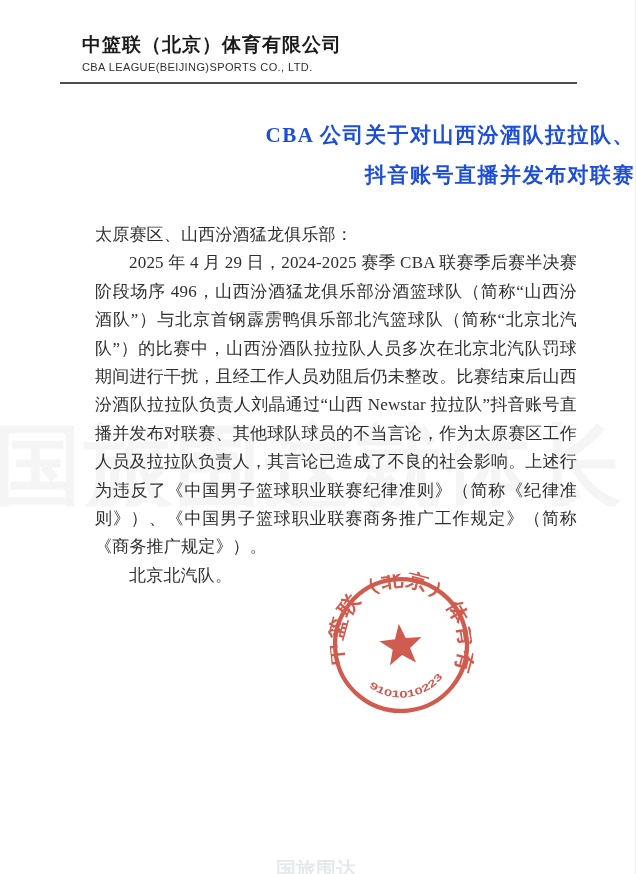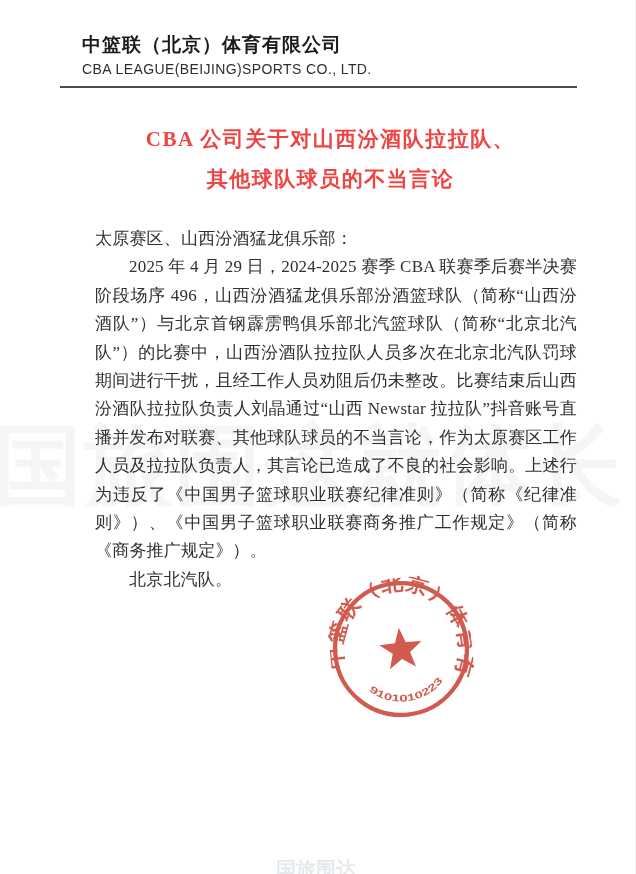--- a/index.html
+++ b/index.html
@@ -12,30 +12,30 @@
   
   .header { display:flex; align-items:center; padding:30px 58px 0 70px; }
   .logo-box { width:58px; flex:0 0 58px; }
   .brand { margin-left:12px; padding-top:2px; }
   .brand-cn {
     font-family:"Liberation Sans","DejaVu Sans",sans-serif;
     font-size:19px; font-weight:bold; color:#1b1b1b; letter-spacing:1px;
   }
   .brand-en {
     font-family:"Liberation Sans","DejaVu Sans",sans-serif;
-    font-size:14px; color:#2e2e2e; letter-spacing:0.4px; margin-top:3px;
+    font-size:11px; color:#2e2e2e; letter-spacing:0.4px; margin-top:3px;
   }
   .rule { margin:9px 58px 0 60px; border-top:2px solid #4c4c4c; }
   
   .doc-number {
     margin:21px 76px 0 0; text-align:right;
     font-size:15.5px; color:#222; letter-spacing:1px;
   }
   
-  .title { margin-top:31px; text-align:center; color:#ef4444;padding-left:26px; }
+  .title { margin-top:31px; text-align:right; color:#1d4ed8;padding-left:26px; }
   .title div {
     font-size:21px; font-weight:bold; line-height:40px; letter-spacing:1.5px;
   }
   
   .body-text {
     margin:26px 58px 0 95px; font-size:17px; line-height:28.4px;
     color:#2f2f2f; text-align:justify; letter-spacing:0.2px;
   }
   .salutation { text-indent:0; }
   .para { text-indent:2em; }
@@ -75,21 +75,21 @@
         <div class="brand-cn">中篮联（北京）体育有限公司</div>
         <div class="brand-en">CBA LEAGUE(BEIJING)SPORTS CO., LTD.</div>
       </div>
     </div>
 
     <div class="rule"></div>
 
 
     <div class="title">
       <div>CBA 公司关于对山西汾酒队拉拉队、</div>
-      <div>其他球队球员的不当言论</div>
+      <div>抖音账号直播并发布对联赛</div>
     </div>
 
     <div class="body-text">
       <div class="salutation">太原赛区、山西汾酒猛龙俱乐部：</div>
       <div class="para">2025 年 4 月 29 日，2024-2025 赛季 CBA 联赛季后赛半决赛阶段场序 496，山西汾酒猛龙俱乐部汾酒篮球队（简称“山西汾酒队”）与北京首钢霹雳鸭俱乐部北汽篮球队（简称“北京北汽队”）的比赛中，山西汾酒队拉拉队人员多次在北京北汽队罚球期间进行干扰，且经工作人员劝阻后仍未整改。比赛结束后山西汾酒队拉拉队负责人刘晶通过“山西 Newstar 拉拉队”抖音账号直播并发布对联赛、其他球队球员的不当言论，作为太原赛区工作人员及拉拉队负责人，其言论已造成了不良的社会影响。上述行为违反了《中国男子篮球职业联赛纪律准则》（简称《纪律准则》）、《中国男子篮球职业联赛商务推广工作规定》（简称《商务推广规定》）。</div>
       <div class="para">北京北汽队。</div>
     </div>
 
     <div class="sig-area">
 

